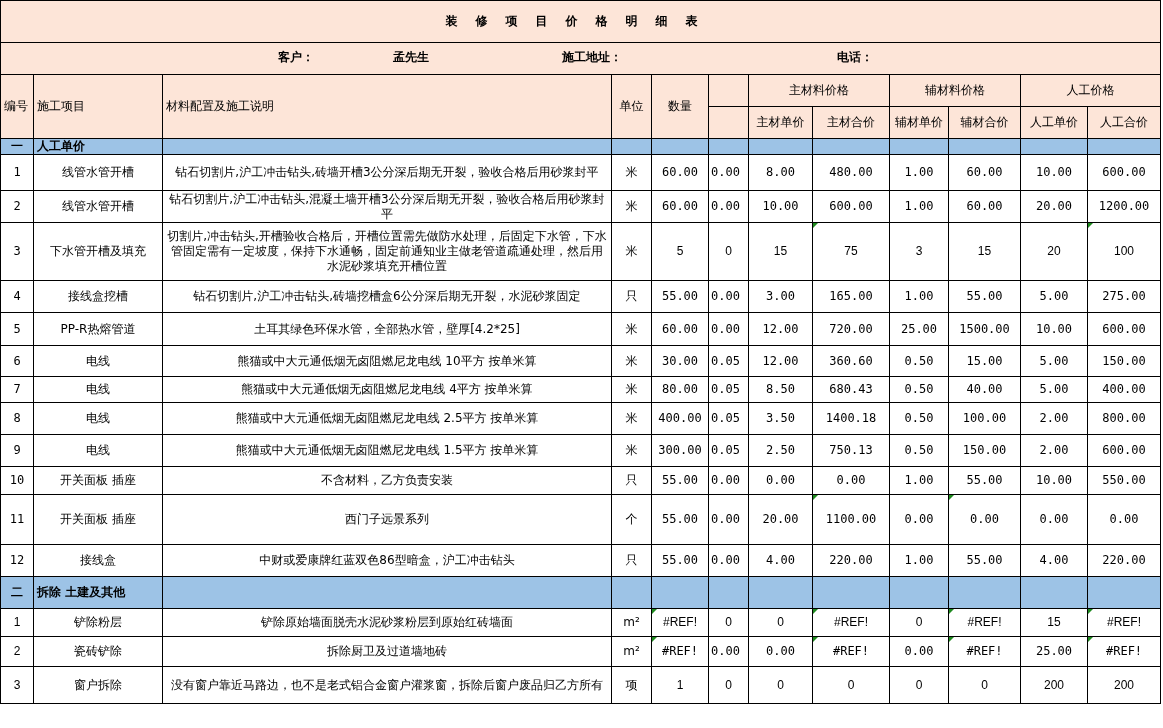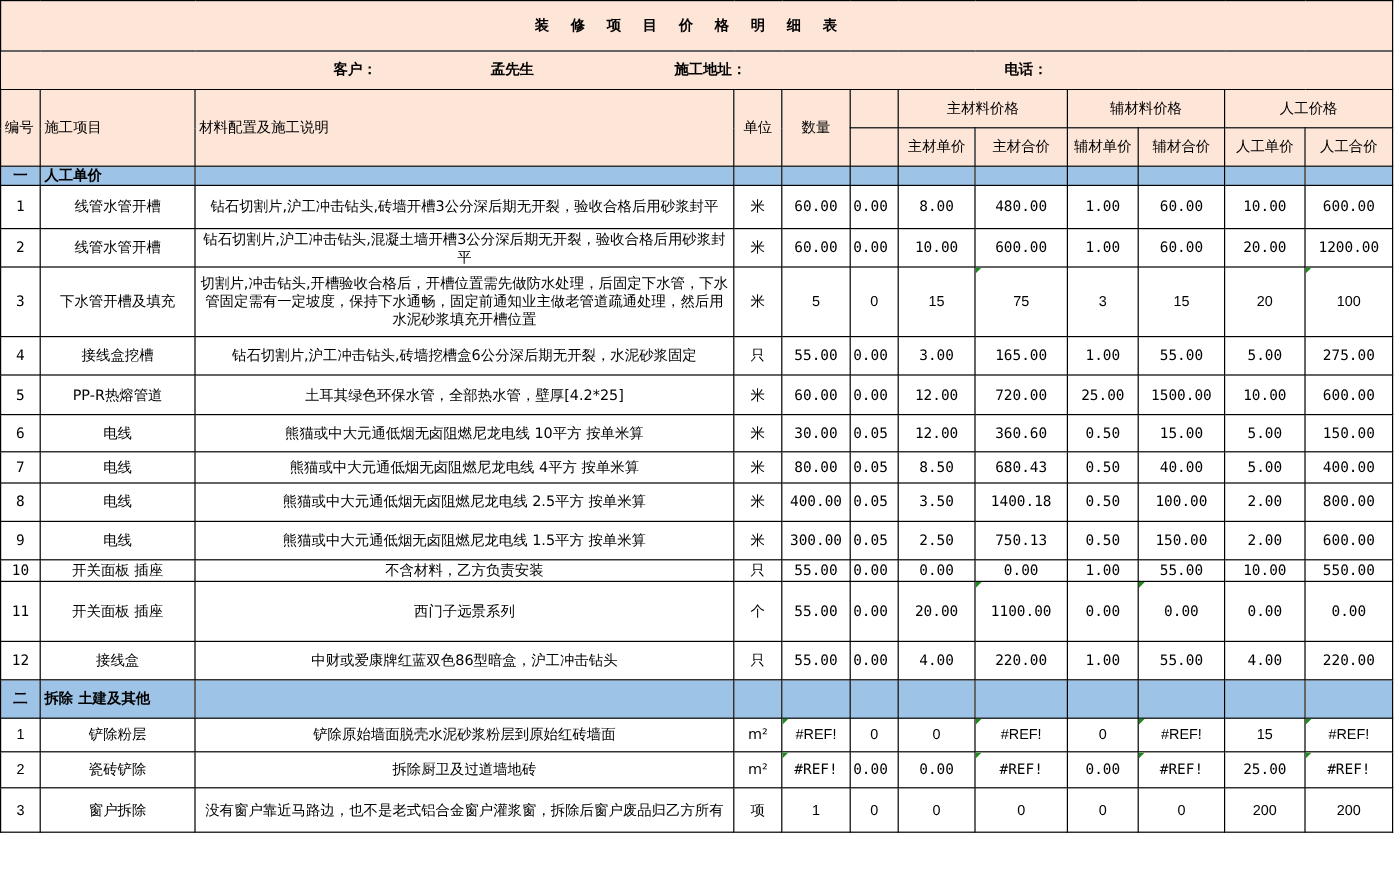--- a/index.html
+++ b/index.html
@@ -4,21 +4,21 @@
 <style>
   html, body { margin: 0; padding: 0; background: #ffffff; }
   body { width: 1163px; height: 728px; overflow: hidden; position: relative;
          font-family: "DejaVu Sans", "Liberation Sans", sans-serif; color: #000; }
   table.sheet { border-collapse: collapse; table-layout: fixed; position: absolute; left: 0; top: 0; width: 1161px; }
   table.sheet td { border: 1px solid #000; padding: 0 3px; font-size: 12px; line-height: 15px;
                    overflow: hidden; vertical-align: middle; white-space: nowrap; }
   .peach td { background: #fde5d8; }
   .title-cell { text-align: center; font-family: "DejaVu Serif", "Liberation Serif", serif;
                 font-weight: bold; font-size: 22px; letter-spacing: 18px; height: 41px; }
-  .info-cell { height: 31px; font-weight: bold; font-size: 15px; font-family: Liberation Sans, sans-serif; position: relative; }
+  .info-cell { height: 31px; font-weight: bold; font-size: 15px; font-family: Liberation Mono, monospace; position: relative; }
   .info-cell span { position: absolute; top: 8px; }
   .hdr td { text-align: center; }
   .hdr td.left { text-align: left; }
   .section td { background: #9dc3e6; font-weight: bold; font-size: 12px; }
   .c { text-align: center; }
   .l { text-align: center; }
   .num { text-align: center; font-family: "DejaVu Sans Mono", "Liberation Mono", monospace; font-size: 11.5px; }
   .num.left { text-align: left; padding-left: 2px; }
   .plain { font-family: "Liberation Sans", sans-serif; font-size: 12.5px; text-align: center; }
   .desc { white-space: normal !important; line-height: 16px; margin-top: 17px; }
@@ -44,21 +44,21 @@
       <col style="width:67px">
       <col style="width:73px">
   </colgroup>
   <tbody>
     <tr class="peach">
       <td colspan="12" class="title-cell">装修项目价格明细表</td>
     </tr>
     <tr class="peach">
       <td colspan="12" class="info-cell">
         <span style="left:277px">客户：</span>
-        <span style="left:408px">孟先生</span>
+        <span style="left:392px">孟先生</span>
         <span style="left:561px">施工地址：</span>
         <span style="left:836px">电话：</span>
       </td>
     </tr>
     <tr class="peach hdr" style="height:32px">
       <td rowspan="2" class="left">编号</td>
       <td rowspan="2" class="left">施工项目</td>
       <td rowspan="2" class="left">材料配置及施工说明</td>
       <td rowspan="2">单位</td>
       <td rowspan="2">数量</td>
@@ -211,21 +211,21 @@
       <td class="c">米</td>
       <td class="num">300.00</td>
       <td class="num left">0.05</td>
       <td class="num">2.50</td>
       <td class="num">750.13</td>
       <td class="num">0.50</td>
       <td class="num">150.00</td>
       <td class="num">2.00</td>
       <td class="num">600.00</td>
     </tr>
-    <tr style="height:18px">
+    <tr style="height:28px">
       <td class="num">10</td>
       <td class="l">开关面板 插座</td>
       <td class="l">不含材料，乙方负责安装</td>
       <td class="c">只</td>
       <td class="num">55.00</td>
       <td class="num left">0.00</td>
       <td class="num">0.00</td>
       <td class="num">0.00</td>
       <td class="num">1.00</td>
       <td class="num">55.00</td>

